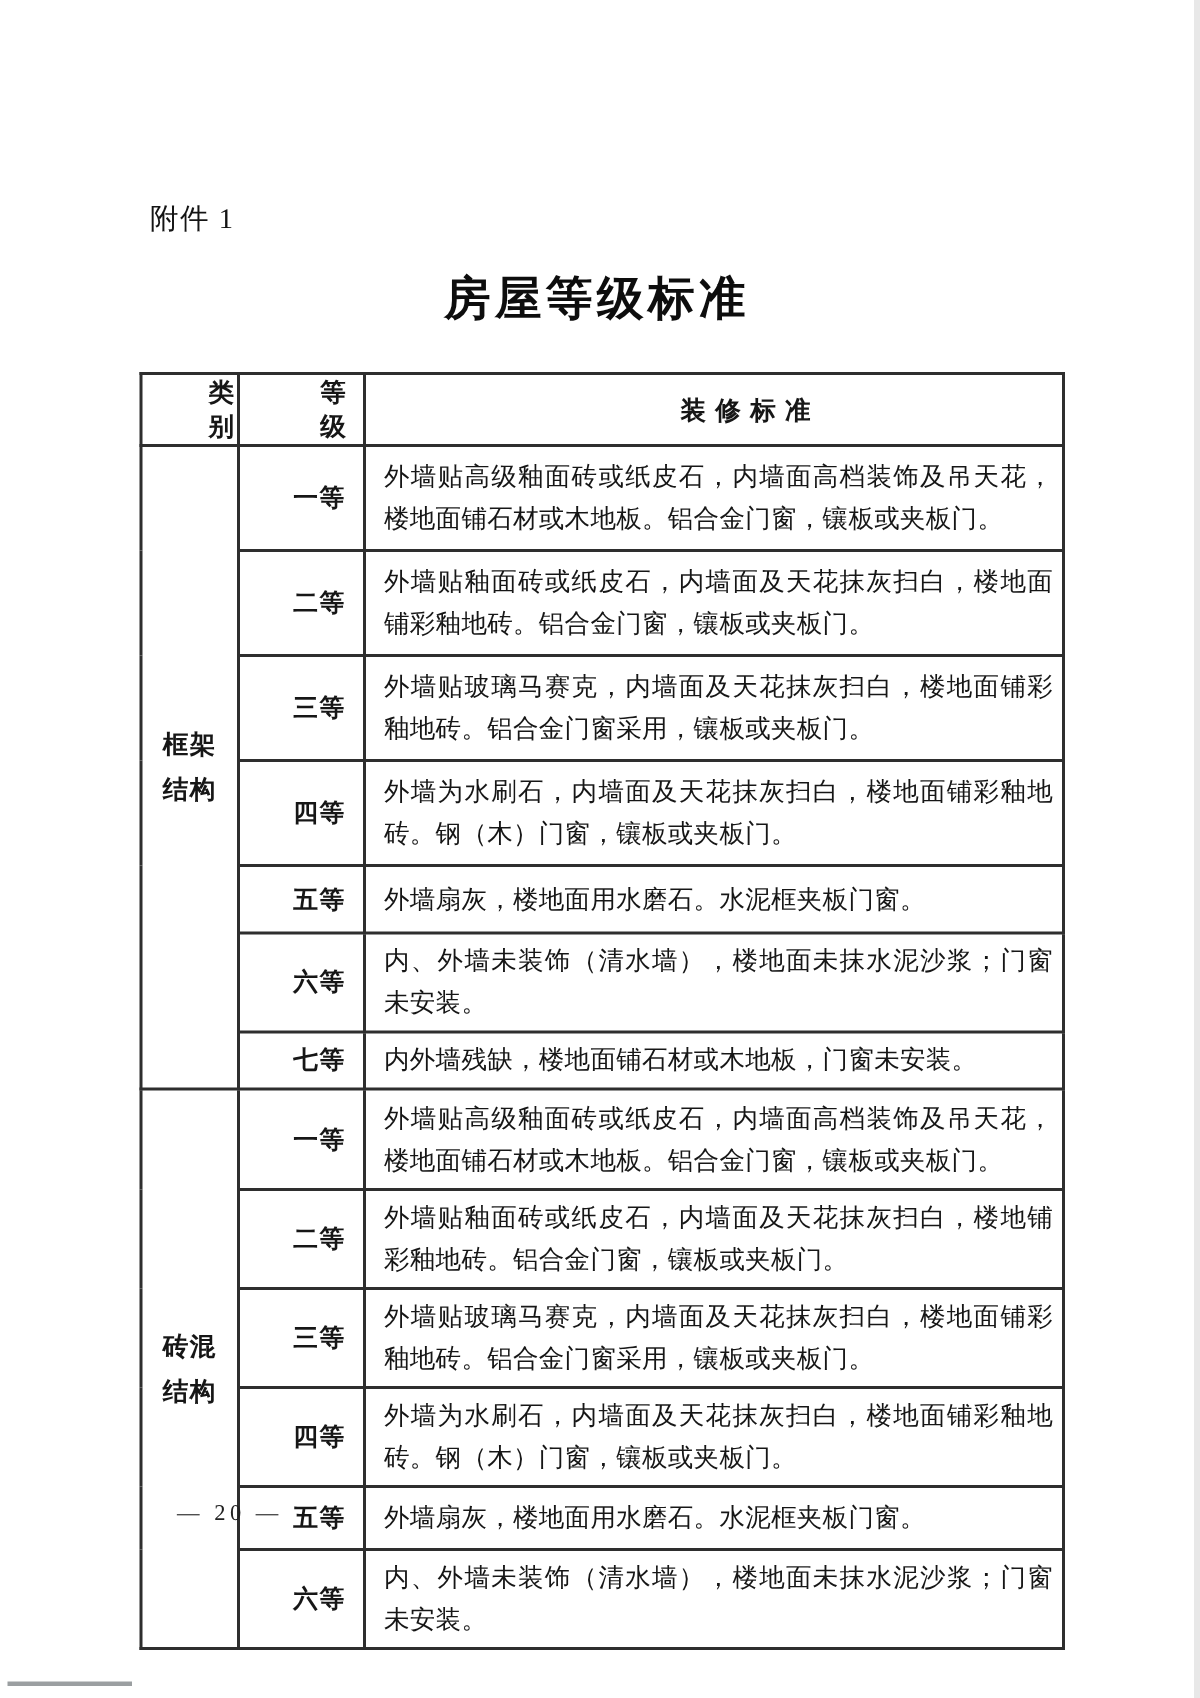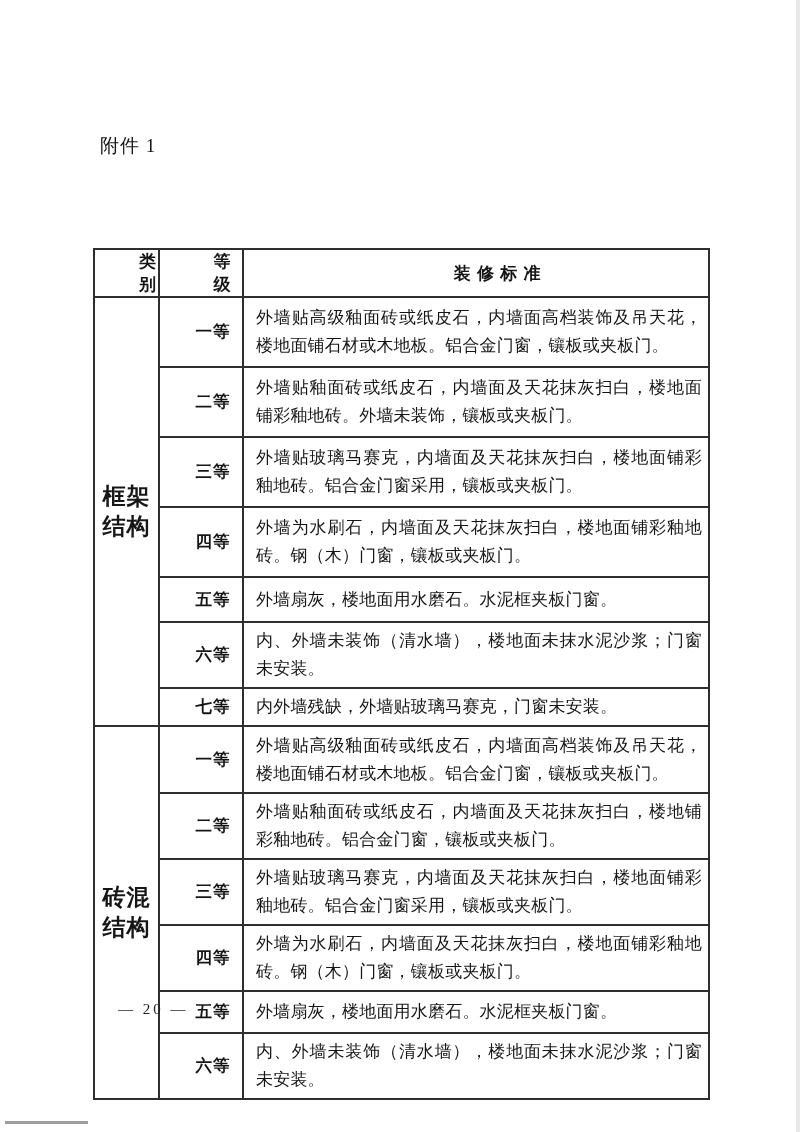--- a/index.html
+++ b/index.html
@@ -23,21 +23,21 @@
   table.grade-table col.c2 { width: 84px; }
   table.grade-table col.c3 { width: 466px; }
 
   table.grade-table th, table.grade-table td {
       border: 2px solid #2e2e2e; vertical-align: middle;
       color: #161616; }
 
   tr.header-row th { font-size: 17px; font-weight: bold; text-align: center;
                      letter-spacing: 1px; height: 37px; padding-left: 43px; }
 
-  td.cat { text-align: center; font-weight: bold; font-size: 23px;
+  td.cat { text-align: center; font-weight: bold; font-size: 17px;
            letter-spacing: 1px; }
   td.cat .cat-line { display: block; line-height: 30px; }
 
   td.grade { text-align: center; font-weight: bold; font-size: 16.5px;
              letter-spacing: 1px; padding-left: 24px; }
 
   td.std { font-size: 17px; line-height: 28px; padding: 4px 6px 4px 12px;
            text-align: justify; letter-spacing: 0.2px; }
 
   tr.h70 { height: 70px; }
@@ -55,20 +55,21 @@
   .scan-artifact { position: absolute; left: 5px; top: 1121px;
                    width: 83px; height: 3px; }
 </style>
 </head>
 <body>
 
 <div class="page">
 
   <div class="attachment">附件 1</div>
 
+  <div class="doc-title">房屋等级标准</div>
 
   <table class="grade-table">
     <colgroup>
         <col class="c1">
         <col class="c2">
         <col class="c3">
       </colgroup>
 
     <tbody>
         <tr class="header-row">
@@ -80,41 +81,41 @@
     <tr class="h70">
       <td class="cat" rowspan="7">
         <span class="cat-line">框架</span>
         <span class="cat-line">结构</span>
       </td>
       <td class="grade">一等</td>
       <td class="std">外墙贴高级釉面砖或纸皮石，内墙面高档装饰及吊天花，楼地面铺石材或木地板。铝合金门窗，镶板或夹板门。</td>
     </tr>
     <tr class="h70">
       <td class="grade">二等</td>
-      <td class="std">外墙贴釉面砖或纸皮石，内墙面及天花抹灰扫白，楼地面铺彩釉地砖。外墙未装饰，镶板或夹板门。</td>
+      <td class="std">外墙贴釉面砖或纸皮石，内墙面及天花抹灰扫白，楼地面铺彩釉地砖。铝合金门窗，镶板或夹板门。</td>
     </tr>
     <tr class="h70">
       <td class="grade">三等</td>
       <td class="std">外墙贴玻璃马赛克，内墙面及天花抹灰扫白，楼地面铺彩釉地砖。铝合金门窗采用，镶板或夹板门。</td>
     </tr>
     <tr class="h70">
       <td class="grade">四等</td>
       <td class="std">外墙为水刷石，内墙面及天花抹灰扫白，楼地面铺彩釉地砖。钢（木）门窗，镶板或夹板门。</td>
     </tr>
     <tr class="h45">
       <td class="grade">五等</td>
       <td class="std">外墙扇灰，楼地面用水磨石。水泥框夹板门窗。</td>
     </tr>
     <tr class="h37">
       <td class="grade">六等</td>
       <td class="std">内、外墙未装饰（清水墙），楼地面未抹水泥沙浆；门窗未安装。</td>
     </tr>
     <tr class="h36">
       <td class="grade">七等</td>
-      <td class="std">内外墙残缺，外墙贴玻璃马赛克，门窗未安装。</td>
+      <td class="std">内外墙残缺，楼地面铺石材或木地板，门窗未安装。</td>
     </tr>
 
     <tr class="h67">
       <td class="cat" rowspan="6">
         <span class="cat-line">砖混</span>
         <span class="cat-line">结构</span>
       </td>
       <td class="grade">一等</td>
       <td class="std">外墙贴高级釉面砖或纸皮石，内墙面高档装饰及吊天花，楼地面铺石材或木地板。铝合金门窗，镶板或夹板门。</td>
     </tr>

